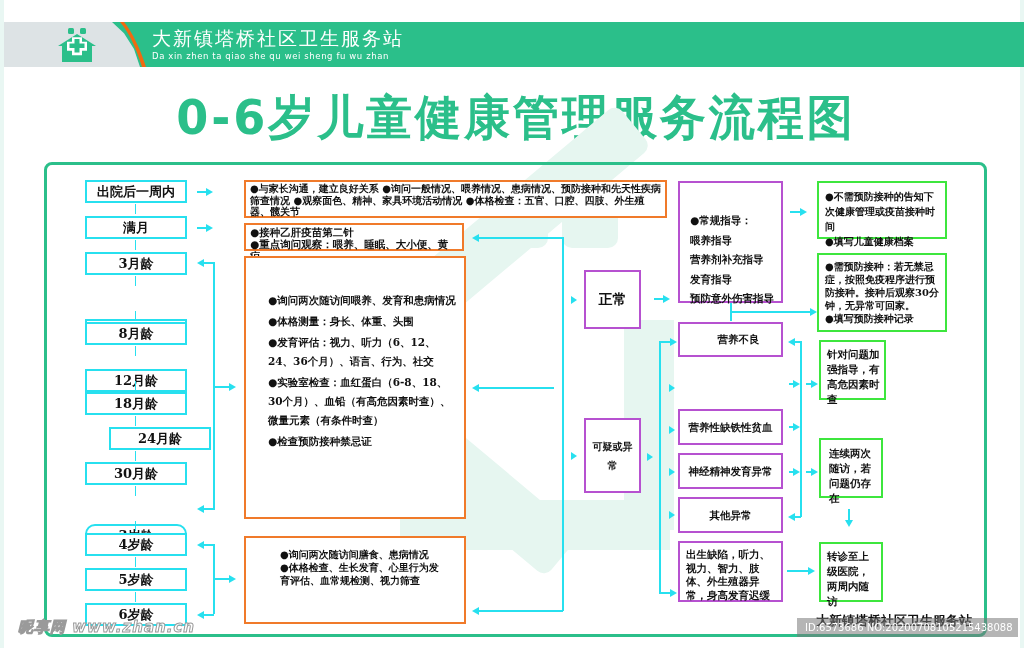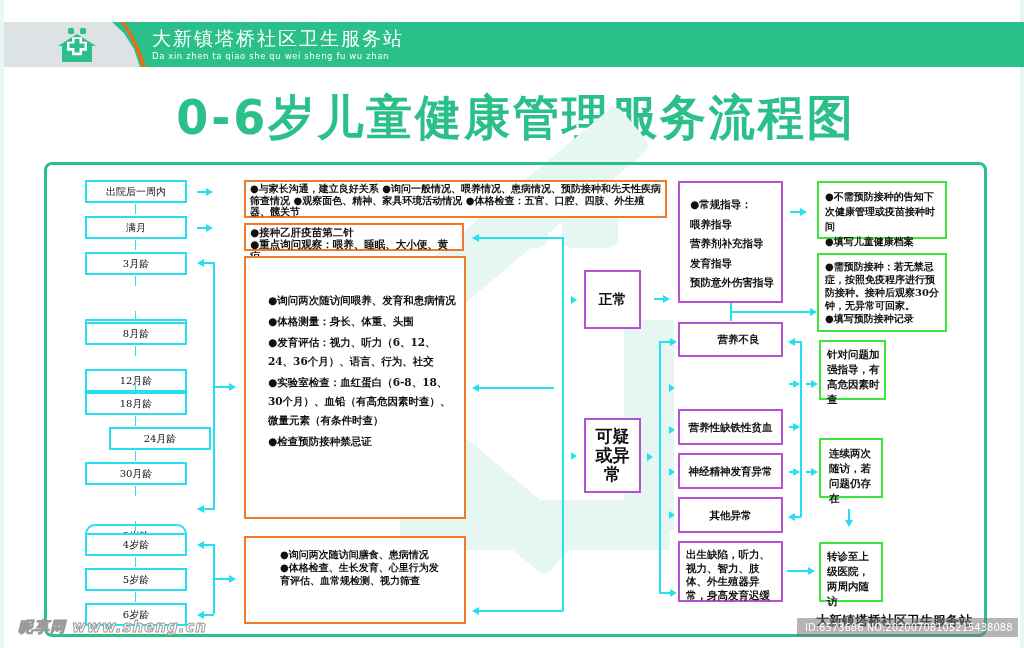--- a/index.html
+++ b/index.html
@@ -15,21 +15,21 @@
   .org-name { position: absolute; left: 148px; top: 26px; font-family: "DejaVu Sans", sans-serif; font-size: 19px; color: #fff; letter-spacing: 2px; }
   .org-pinyin { position: absolute; left: 148px; top: 51px; font-family: "DejaVu Sans", sans-serif; font-size: 8.5px; color: #fff; letter-spacing: 0.6px; }
 
   .main-title { position: absolute; left: 0; width: 1024px; top: 86px; text-align: center; font-family: "DejaVu Sans", sans-serif; font-weight: bold; font-size: 48px; color: #2bbf8a; letter-spacing: 3px; transform: scaleX(0.96); }
 
   .frame { position: absolute; left: 40px; top: 162px; width: 943px; height: 475px; border: 3px solid #2bbf8a; border-radius: 8px; }
 
   
   .wm { position: absolute; background: #e6f6f0; border-radius: 10px; }
 
-  .stage { position: absolute; left: 81px; width: 102px; height: 23px; border: 2px solid #27e0ef; background: #fff; display: flex; align-items: center; justify-content: center; font-weight: normal; font-size: 10px; }
+  .stage { position: absolute; left: 81px; width: 102px; height: 23px; border: 2px solid #27e0ef; background: #fff; display: flex; align-items: center; justify-content: center; font-weight: bold; font-size: 13px; }
   .obox { position: absolute; border: 2px solid #f07a2a; background: #fff; font-weight: bold; font-size: 10.5px; line-height: 14px; }
   .pbox { position: absolute; border: 2px solid #b651d0; background: #fff; font-weight: bold; display: flex; align-items: center; justify-content: center; text-align: center; font-size: 10.5px; line-height: 13px; }
   .gbox { position: absolute; border: 2px solid #3de63d; background: #fff; font-weight: bold; font-size: 10.5px; line-height: 15px; }
   .ln { position: absolute; background: #27e0ef; }
   .ah-r { position: absolute; width: 0; height: 0; border-top: 4px solid transparent; border-bottom: 4px solid transparent; border-left: 7px solid #27e0ef; }
   .ah-l { position: absolute; width: 0; height: 0; border-top: 4px solid transparent; border-bottom: 4px solid transparent; border-right: 7px solid #27e0ef; }
   .ah-d { position: absolute; width: 0; height: 0; border-left: 4px solid transparent; border-right: 4px solid transparent; border-top: 7px solid #27e0ef; }
   .tri { position: absolute; width: 0; height: 0; border-top: 4px solid transparent; border-bottom: 4px solid transparent; border-left: 6px solid #27e0ef; }
 
   .footer-org { position: absolute; left: 812px; top: 612px; font-weight: bold; font-size: 13px; }
@@ -175,29 +175,29 @@
       <div class="ah-l" style="left:468px;top:384px;"></div>
     <div class="ln" style="left:474px;top:610px;width:85px;height:2px;"></div>
       <div class="ah-l" style="left:468px;top:607px;"></div>
     <div class="tri" style="left:567px;top:296px;"></div>
     <div class="tri" style="left:567px;top:452px;"></div>
   </div>
 
   <div class="pbox" style="left:580px;top:270px;width:57px;height:59px;font-size:14px;">
     <span>正常</span>
   </div>
-  <div class="pbox" style="left:580px;top:418px;width:57px;height:75px;font-size:17px;line-height:19px;">
+  <div class="pbox" style="left:580px;top:418px;width:57px;height:75px;font-size:10px;line-height:19px;">
     <span style="display:block;width:42px;">可疑或异常</span>
   </div>
 
   <div class="ln" style="left:650px;top:298px;width:10px;height:2px;"></div>
     <div class="ah-r" style="left:659px;top:295px;"></div>
   <div class="tri" style="left:643px;top:453px;"></div>
 
-  <div class="pbox" style="left:674px;top:181px;width:105px;height:122px;display:block;text-align:left;padding:12px 0 0 10px;line-height:19.5px;">
+  <div class="pbox" style="left:674px;top:181px;width:105px;height:122px;display:block;text-align:left;padding:28px 0 0 10px;line-height:19.5px;">
     <div>●常规指导：</div>
     <div>喂养指导</div>
     <div>营养剂补充指导</div>
     <div>发育指导</div>
     <div>预防意外伤害指导</div>
   </div>
 
   <div>
     <div class="ln" style="left:786px;top:211px;width:11px;height:2px;"></div>
       <div class="ah-r" style="left:796px;top:208px;"></div>
@@ -267,14 +267,14 @@
   </div>
   <div class="gbox" style="left:815px;top:438px;width:64px;height:60px;padding:6px 4px 0 8px;line-height:15px;">
     <span>连续两次随访，若问题仍存在</span>
   </div>
   <div class="gbox" style="left:815px;top:542px;width:64px;height:60px;padding:5px 4px 0 6px;line-height:15px;">
     <span>转诊至上级医院，两周内随访</span>
   </div>
 
   <div class="footer-org">大新镇塔桥社区卫生服务站</div>
   <div class="id-bar">ID:6573686 NO:20200708105215438088</div>
-  <div class="site-wm">昵享网 www.sheng.cn</div>
+  <div class="site-wm">昵享网 www.zhan.cn</div>
 </div>
 
 </body></html>

